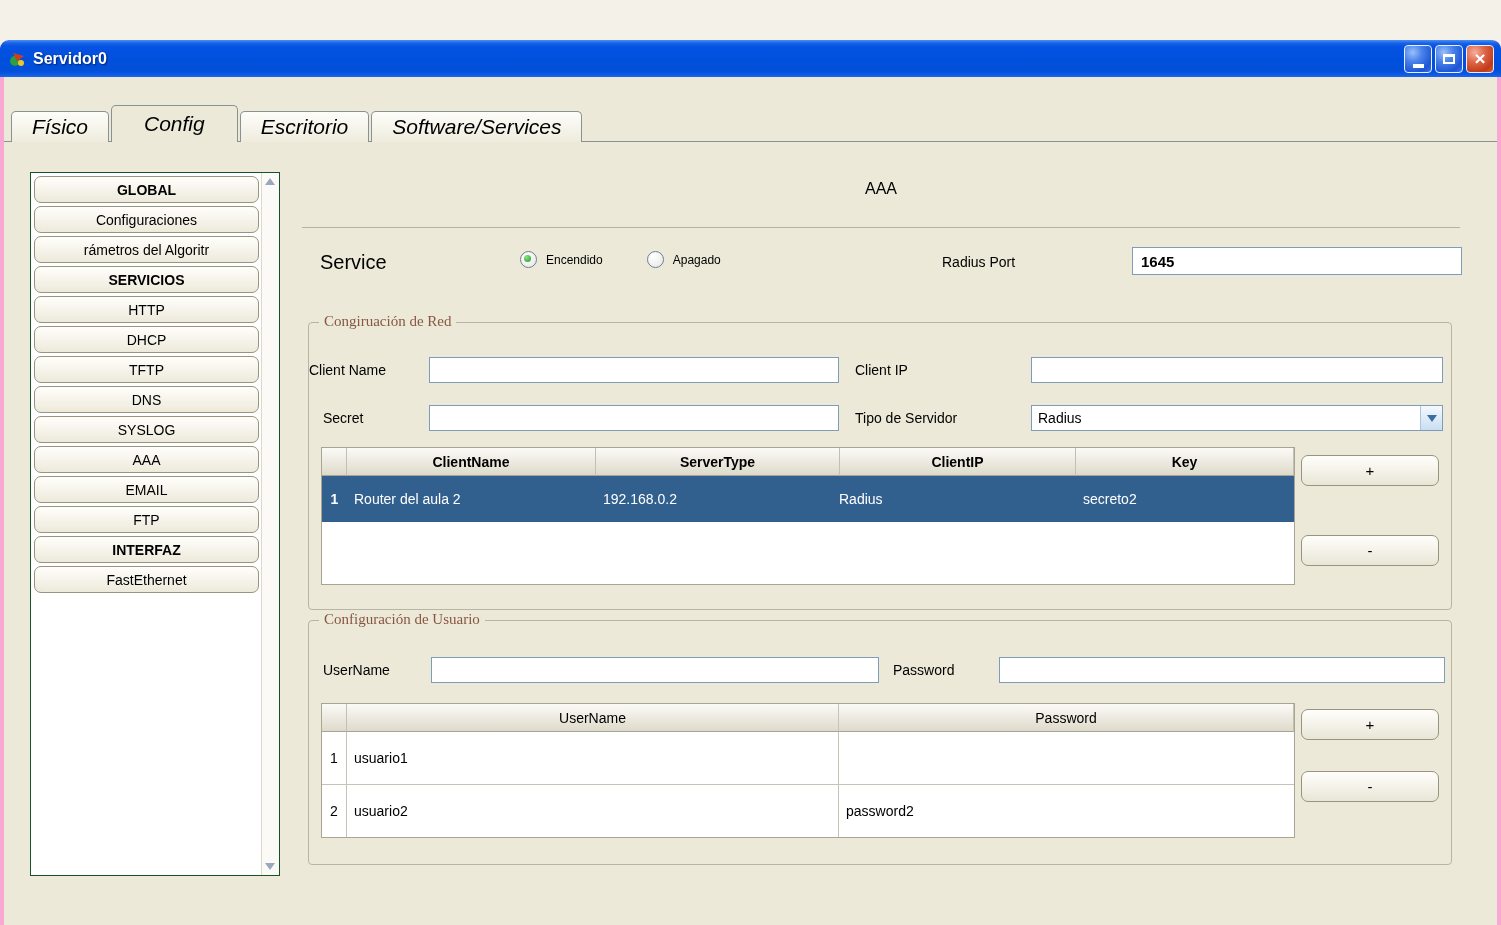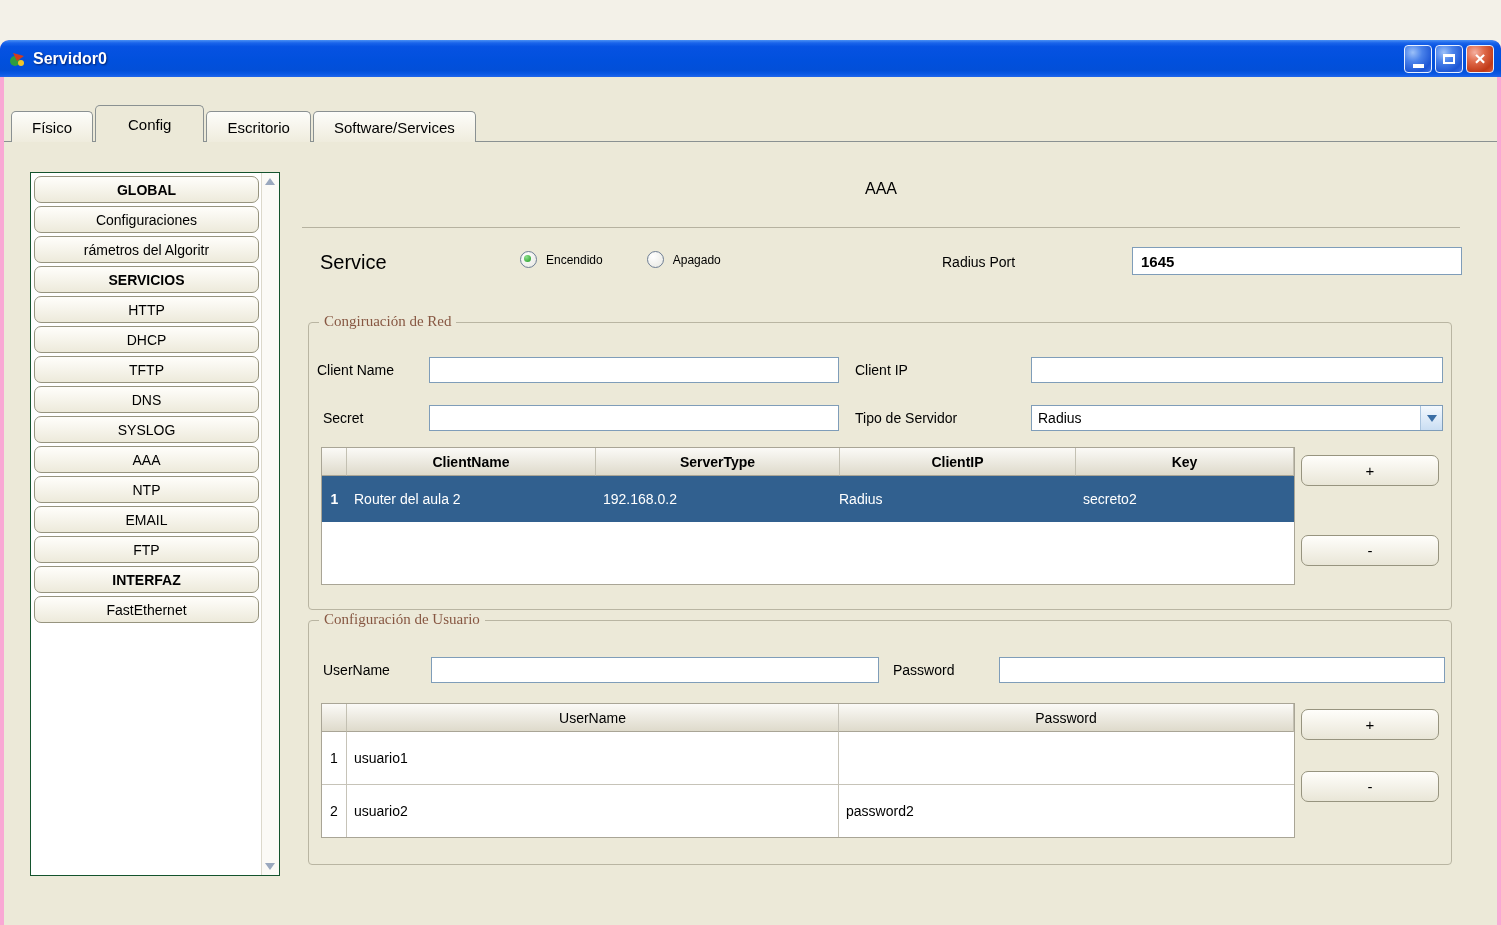--- a/index.html
+++ b/index.html
@@ -14,22 +14,22 @@
   .win-controls{display:flex;gap:3px;}
   .win-btn{width:28px;height:28px;border:1px solid #e8f0ff;border-radius:4px;display:flex;align-items:center;justify-content:center;padding:0;}
   .win-btn.blue{background:radial-gradient(circle at 30% 25%,#9bc0f8 0%,#4a82ea 35%,#1c55d4 75%,#3a6fe6 100%);}
   .win-btn.red{background:radial-gradient(circle at 30% 25%,#f4b0a0 0%,#e06a4a 35%,#c03a18 75%,#d85a38 100%);}
   .glyph-min{width:11px;height:4px;background:#fff;margin-top:14px;}
   .glyph-max{width:12px;height:10px;border:2px solid #fff;border-top-width:3px;box-sizing:border-box;}
   .glyph-close{color:#fff;font-size:19px;font-weight:bold;line-height:1;}
   
   .window-body{position:absolute;top:37px;left:4px;right:4px;bottom:4px;background:#ece9d8;}
   .tabbar{position:absolute;top:28px;left:7px;right:7px;height:37px;display:flex;align-items:flex-end;gap:2px;z-index:2;}
-  .tab{height:30px;padding:0 20px;display:flex;align-items:center;font-size:15px;color:#000;
-    background:linear-gradient(#fdfdfa,#efecdd);border:1px solid #8a9192;border-bottom:none;border-radius:5px 5px 0 0;}
+  .tab{height:30px;padding:0 20px;display:flex;align-items:center;font-size:21px;color:#000;
+    background:linear-gradient(#fdfdfa,#efecdd);border:1px solid #8a9192;border-bottom:none;border-radius:5px 5px 0 0;font-style:italic;}
   .tab.active{height:36px;background:#ece9d8;padding:0 32px;position:relative;}
   .tab.active::after{content:"";position:absolute;left:0;right:0;bottom:-1px;height:2px;background:#ece9d8;}
   .tabpane{position:absolute;top:64px;left:0;right:0;bottom:0;border-top:1px solid #8a9192;}
   
   .sidebar{position:absolute;left:26px;top:30px;width:248px;height:702px;background:#fff;border:1px solid #14532d;display:flex;}
   .side-list{flex:1;padding:3px 2px 3px 3px;overflow:hidden;}
   .side-btn{height:25px;margin-bottom:3px;border:1px solid #97947f;border-radius:7px;
     background:linear-gradient(#fffefb,#edeadb);display:flex;align-items:center;justify-content:center;
     font-size:14px;white-space:nowrap;overflow:hidden;}
   .side-btn.header{font-weight:bold;}
@@ -87,21 +87,21 @@
   .t-net{left:12px;top:124px;width:972px;height:136px;}
   .t-users{left:12px;top:82px;width:972px;height:133px;}
   
   .pm-btn{position:absolute;width:138px;height:31px;border:1px solid #97947f;border-radius:7px;
     background:linear-gradient(#fffefb,#e9e6d7);font-size:15px;display:flex;align-items:center;justify-content:center;font-family:inherit;}
   #net-add{left:992px;top:132px;}
   #net-remove{left:992px;top:212px;}
   #user-add{left:992px;top:88px;}
   #user-remove{left:992px;top:150px;}
   
-  #cname-label{left:8px;top:34px;}   #cname-input{left:120px;top:34px;width:410px;}
+  #cname-label{left:0;top:34px;}   #cname-input{left:120px;top:34px;width:410px;}
   #cip-label{left:546px;top:34px;}    #cip-input{left:722px;top:34px;width:412px;}
   #secret-label{left:14px;top:82px;}  #secret-input{left:120px;top:82px;width:410px;}
   #stype-label{left:546px;top:82px;}  #stype-combo{left:722px;top:82px;width:412px;}
   
   #uname-label{left:14px;top:36px;}   #uname-input{left:122px;top:36px;width:448px;}
   #pass-label{left:584px;top:36px;}   #pass-input{left:690px;top:36px;width:446px;}
 </style>
 </head>
 <body>
 
@@ -145,21 +145,20 @@
           <div class="side-btn header">GLOBAL</div>
           <div class="side-btn">Configuraciones</div>
           <div class="side-btn">rámetros del Algoritr</div>
           <div class="side-btn header">SERVICIOS</div>
           <div class="side-btn">HTTP</div>
           <div class="side-btn">DHCP</div>
           <div class="side-btn">TFTP</div>
           <div class="side-btn">DNS</div>
           <div class="side-btn">SYSLOG</div>
           <div class="side-btn">AAA</div>
-          <div class="side-btn">NTP</div>
           <div class="side-btn">EMAIL</div>
           <div class="side-btn">FTP</div>
           <div class="side-btn header">INTERFAZ</div>
           <div class="side-btn">FastEthernet</div>
         </div>
         <div class="side-scroll">
           <div class="arrow-up"></div>
           <div class="arrow-down"></div>
         </div>
       </div>

